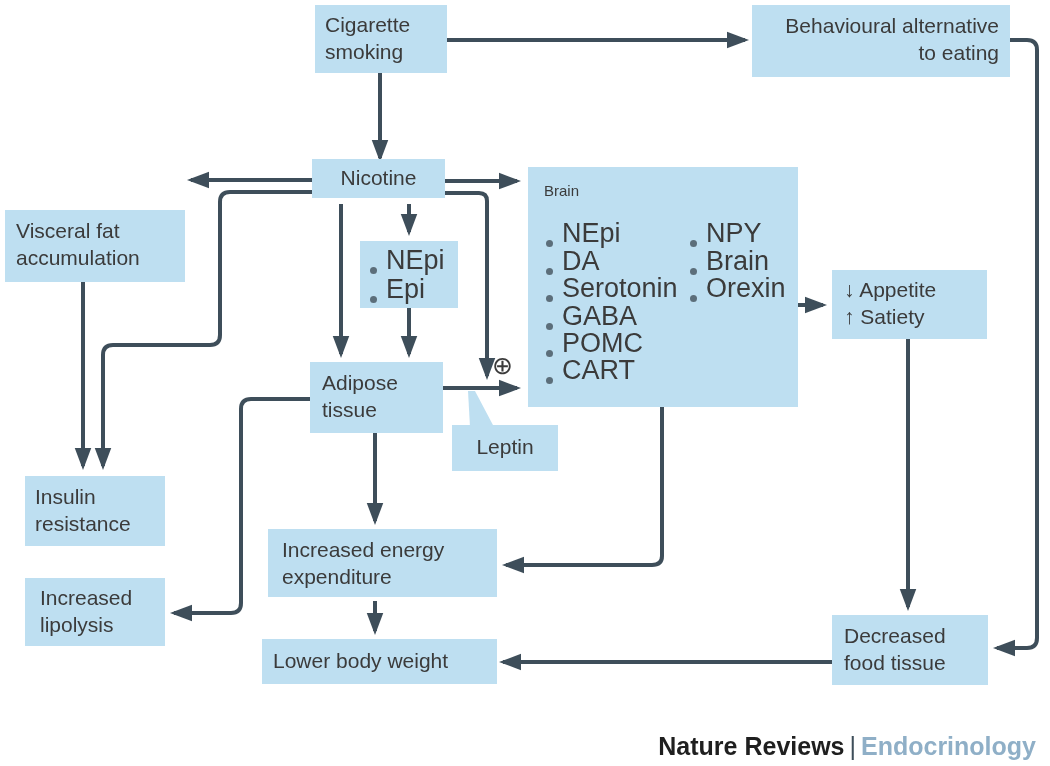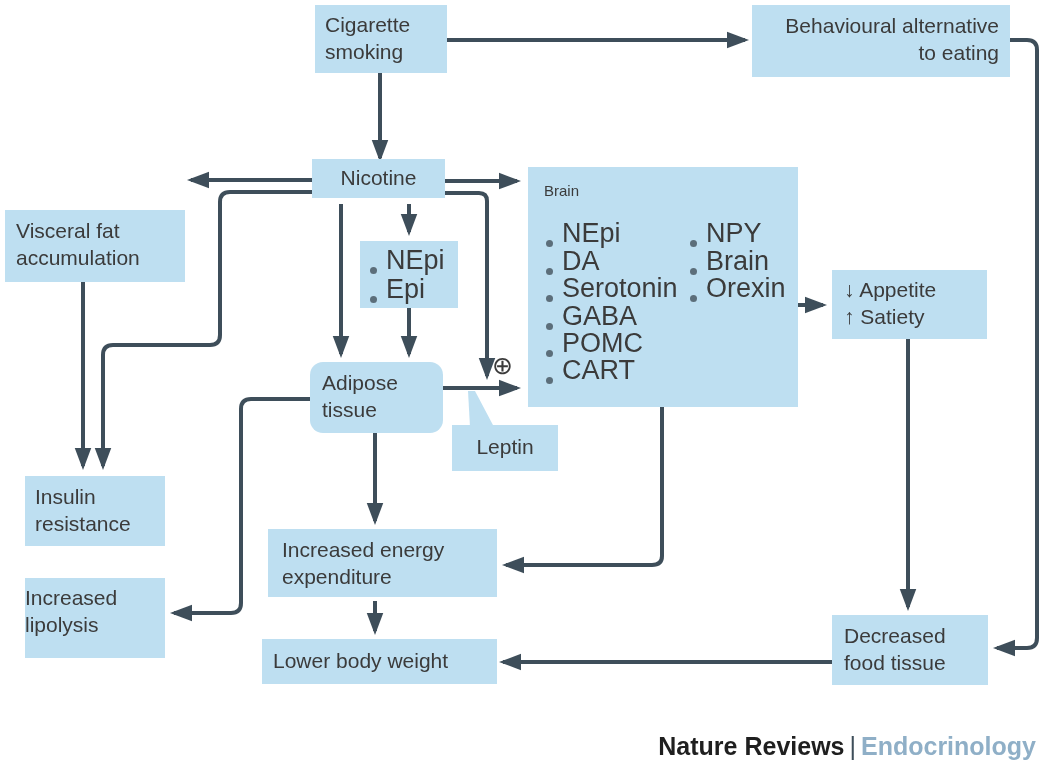--- a/index.html
+++ b/index.html
@@ -24,24 +24,24 @@
     box-sizing:border-box;
     color:var(--text);
   }
   #cigarette  {left:315px;top:5px;  width:132px;height:68px;padding:6px 10px;}
   #behavioural{left:752px;top:5px;  width:258px;height:72px;padding:7px 11px;text-align:right;}
   #visceral   {left:5px;  top:165px;width:180px;height:72px;padding:7px 11px;margin-top:45px;}
   #nicotine   {left:312px;top:159px;width:133px;height:39px;padding:5px 7px;text-align:center;}
   #nepi-epi   {left:360px;top:241px;width:98px; height:67px;padding:4px 10px;}
   #brain      {left:528px;top:167px;width:270px;height:240px;}
   #appetite   {left:832px;top:270px;width:155px;height:69px;padding:6px 12px;}
-  #adipose    {left:310px;top:362px;width:133px;height:71px;padding:7px 12px;border-radius:13px;}
+  #adipose    {left:310px;top:362px;width:133px;height:71px;padding:7px 12px;}
   #leptin     {left:452px;top:425px;width:106px;height:46px;padding:8px 0;text-align:center;}
   #insulin    {left:25px; top:476px;width:140px;height:70px;padding:7px 10px;}
-  #lipolysis  {left:25px; top:578px;width:140px;height:80px;padding:6px 0;}
+  #lipolysis  {left:25px; top:578px;width:140px;height:68px;padding:6px 15px;}
   #energy     {left:268px;top:529px;width:229px;height:68px;padding:7px 14px;}
   #lower      {left:262px;top:639px;width:235px;height:45px;padding:8px 11px;}
   #decreased  {left:832px;top:615px;width:156px;height:70px;padding:7px 12px;}
 
   .brain-title{position:absolute;left:16px;top:10px;font-size:15px;line-height:27px;}
   ul.blist{list-style:none;margin:0;padding:0;position:absolute;}
   ul.blist li{display:flex;align-items:flex-end;height:27.4px;font-size:27px;}
   #brain .col1{left:18px;top:53px;}
   #brain .col2{left:162px;top:53px;}
   #nepi-epi ul.blist{position:static;}

